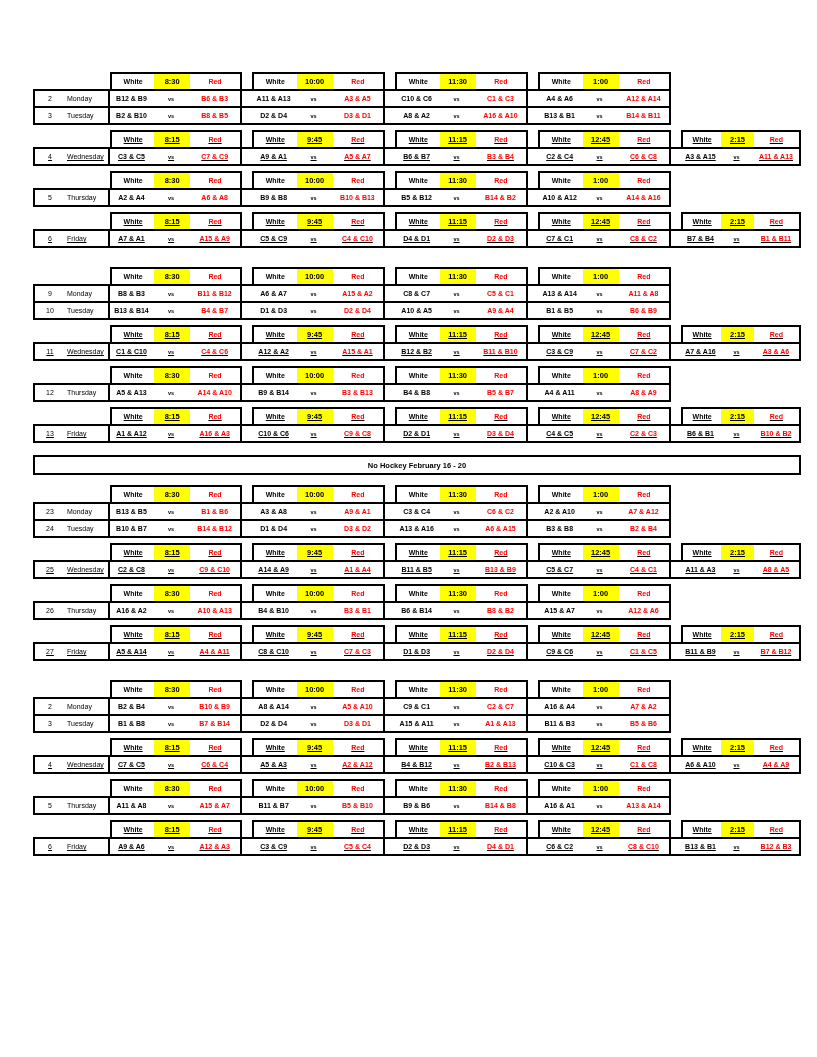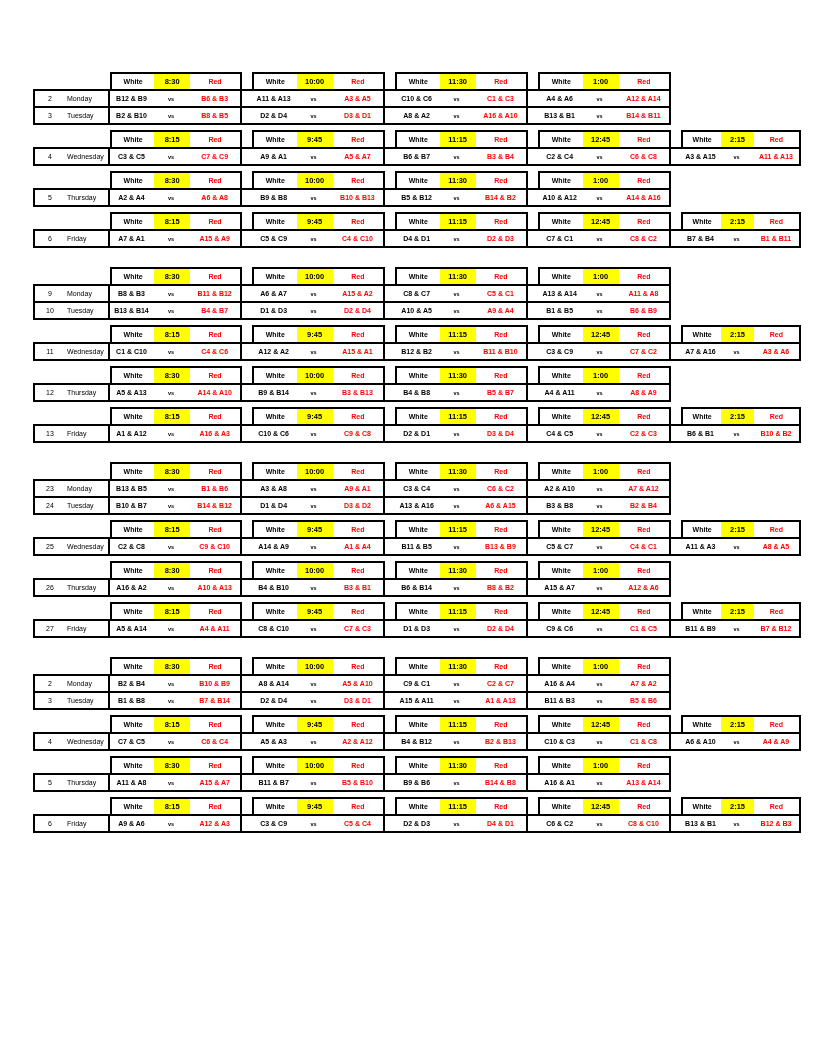--- a/index.html
+++ b/index.html
@@ -1,21 +1,21 @@
 <!DOCTYPE html>
 <html><head>
 <meta charset="utf-8">
 <style>
   html,body{margin:0;padding:0;background:#ffffff;}
   body{width:817px;height:1057px;position:relative;font-family:"Liberation Sans",sans-serif;color:#000;}
   #schedule{position:absolute;left:33px;top:72px;}
 
   
   .cols4{display:grid;grid-template-columns:32px 45px 132px 10px 133px 10px 133px 10px 133px;width:638px;}
-  .cols5{display:grid;grid-template-columns:32px 45px 132px 10px 133px 10px 133px 10px 133px 10px 120px;width:768px;}
+  .cols5{display:grid;grid-template-columns:32px 45px 132px 10px 133px 10px 133px 10px 133px 10px 120px;width:768px;text-decoration:underline;}
 
   .week{margin-top:19px;}
   .week:first-child{margin-top:0;}
   .banner + .week{margin-top:10px;}
 
   .hrow{align-items:stretch;}
   .week > .hrow{margin-top:5px;}
   .week > .hrow:first-child{margin-top:0;}
   .week > .drow{margin-top:-2px;}
 
@@ -575,20 +575,21 @@
           <div class="t-red">C2 &amp; C3</div>
         </div>
         <div class="sp"></div>
         <div class="gcell">
           <div class="t-white">B6 &amp; B1</div>
           <div class="t-vs">vs</div>
           <div class="t-red">B10 &amp; B2</div>
         </div>
       </div>
     </div>
+    <div class="banner">No Hockey February 16 - 20</div>
     <div class="week">
       <div class="hrow cols4">
         <div class="sp"></div>
         <div class="sp"></div>
         <div class="hcell">
           <div class="h-white">White</div>
           <div class="h-time">8:30</div>
           <div class="h-red">Red</div>
         </div>
         <div class="sp"></div>

